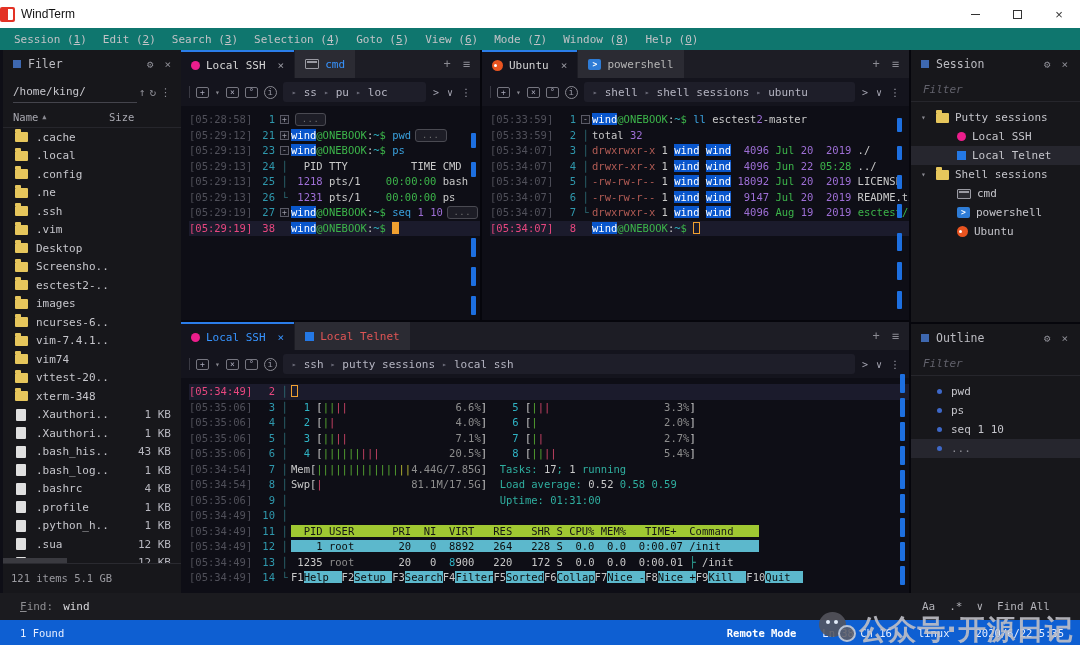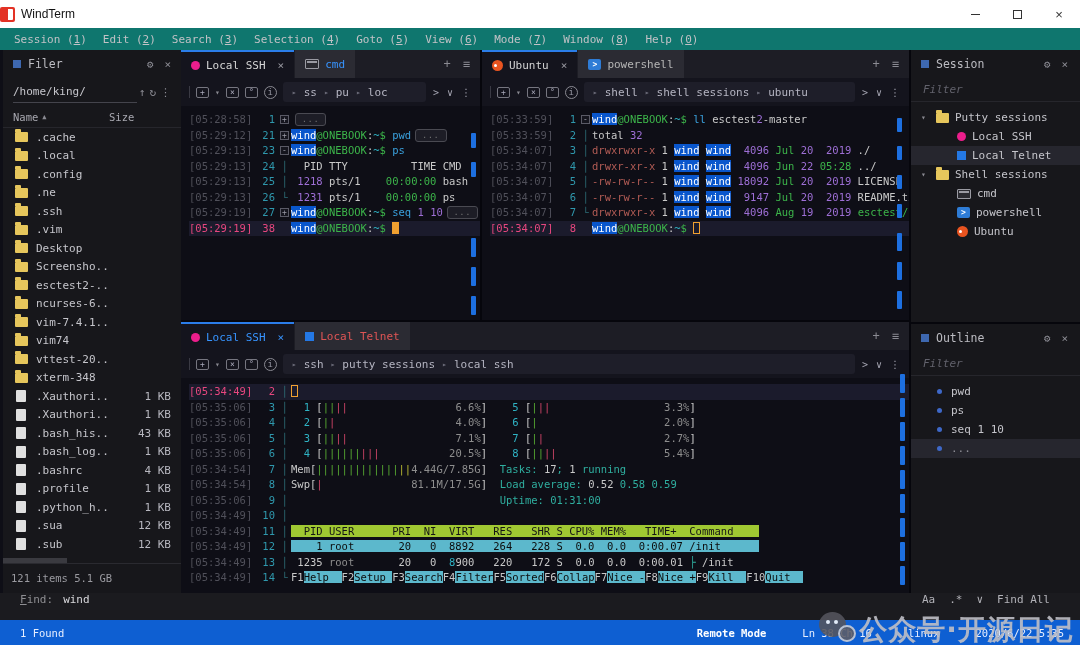--- a/index.html
+++ b/index.html
@@ -113,29 +113,29 @@
   .ic-dot{width:9px;height:9px;border-radius:50%;background:#ec1e8c;flex:none;display:inline-block}
   .ic-sqb{width:9px;height:9px;background:#2478e4;flex:none;display:inline-block}
   .ic-cmd{width:14px;height:10px;background:#2a2a30;border:1px solid #9a9aa2;border-radius:1px;flex:none;display:inline-block;position:relative}
   .ic-cmd::before{content:"";position:absolute;top:1px;left:1px;right:1px;height:2px;background:#9a9aa2}
   .ic-ps{width:13px;height:11px;background:#2e7cd6;border-radius:2px;color:#fff;font-size:8px;line-height:11px;
          text-align:center;flex:none;display:inline-block;font-weight:bold}
   .ic-ub{width:11px;height:11px;border-radius:50%;background:#e95420;flex:none;display:inline-block;position:relative}
   .ic-ub::before{content:"";position:absolute;left:2px;top:4px;width:3px;height:3px;border-radius:50%;background:#fff}
 
   
-  .findbar{position:absolute;left:0;top:593px;width:100%;height:27px;background:#1b1b1f;display:flex;align-items:flex-start;
+  .findbar{position:absolute;left:0;top:593px;width:100%;height:27px;background:#1b1b1f;display:flex;align-items:center;
            padding:0 20px;font-size:11px}
   .fl{color:#8e8e92}.fl .u{text-decoration:underline}
   .fv{color:#d8d8dc;margin-left:10px}
   .fbtns{margin-left:auto;display:flex;gap:14px;align-items:center;margin-right:10px}
   .fbtn{color:#b2b2b8}
   .statusbar{position:absolute;left:0;top:620px;width:100%;height:25px;background:#0e5fd2;color:#e6eeff;
              display:flex;align-items:center;font-size:10.5px;padding:0 16px 0 20px}
-  .sright{margin-left:auto;display:flex;gap:36px;}
+  .sright{margin-left:auto;display:flex;gap:26px;}
   .smode{font-weight:bold;color:#fff}
 
   
   .wm{position:absolute;right:6px;bottom:9px;display:flex;align-items:center;gap:0;z-index:40;pointer-events:none}
   .wm-ic{position:relative;width:40px;height:36px;opacity:.88}
   .wm-b1{position:absolute;left:0;top:0;width:27px;height:25px;border-radius:50%;background:#55555d}
   .wm-b1 i{position:absolute;top:8px;width:4px;height:4px;border-radius:50%;background:#fff}
   .wm-b1 i:first-child{left:7px}.wm-b1 i:last-child{left:15px}
   .wm-b2{position:absolute;left:19px;top:13px;width:18px;height:17px;border-radius:50%;background:#5d5d66;border:2px solid #cfcfd4}
   .wm-txt{font-family:"DejaVu Sans",sans-serif;font-size:28px;font-weight:700;color:#bfbfc6;opacity:.9;letter-spacing:1px}
@@ -231,20 +231,25 @@
             <span class="fsize"></span>
           </div>
           <div class="frow">
             <span class="ic-folder"></span>
             <span class="fname">Screensho..</span>
             <span class="fsize"></span>
           </div>
           <div class="frow">
             <span class="ic-folder"></span>
             <span class="fname">esctest2-..</span>
+            <span class="fsize"></span>
+          </div>
+          <div class="frow">
+            <span class="ic-folder"></span>
+            <span class="fname">images</span>
             <span class="fsize"></span>
           </div>
           <div class="frow">
             <span class="ic-folder"></span>
             <span class="fname">ncurses-6..</span>
             <span class="fsize"></span>
           </div>
           <div class="frow">
             <span class="ic-folder"></span>
             <span class="fname">vim-7.4.1..</span>

